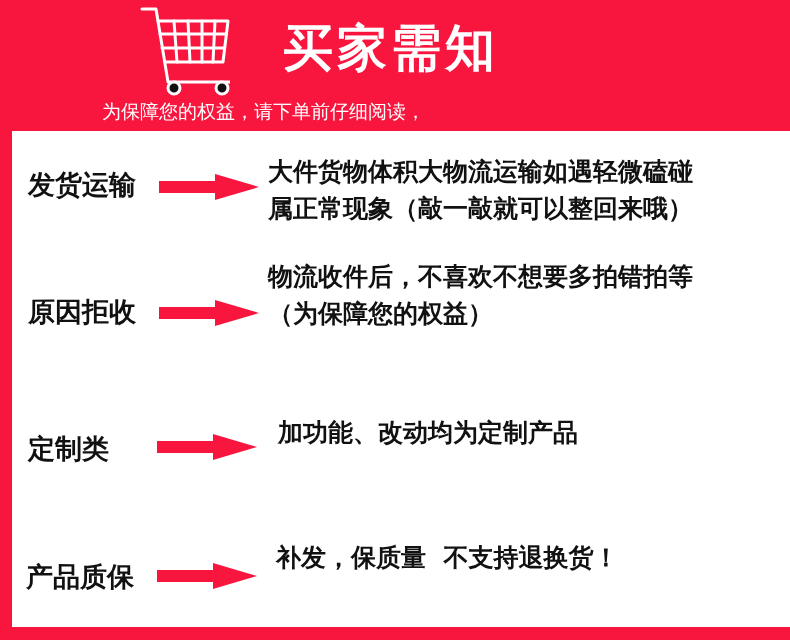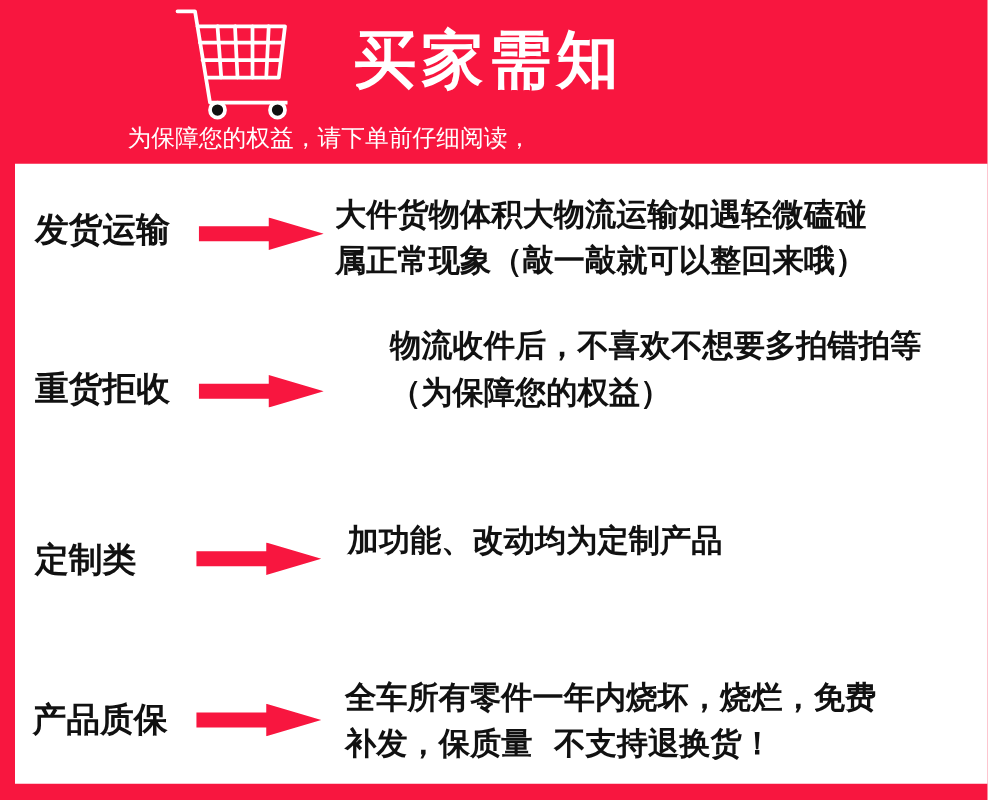--- a/index.html
+++ b/index.html
@@ -62,25 +62,25 @@
     <svg class="arrow" style="left:147px; top:43px;" viewBox="0 0 100 26">
       <polygon points="0,7 56,7 56,0 100,13 56,26 56,19 0,19" fill="#f8163f"></polygon>
     </svg>
     <div class="content" style="left:256px; top:22px;">
       <div>大件货物体积大物流运输如遇轻微磕碰</div>
       <div>属正常现象（敲一敲就可以整回来哦）</div>
     </div>
   </div>
 
   <div class="row" style="top:0;">
-    <div class="label" style="left:16px; top:163px;">重货拒收</div>
+    <div class="label" style="left:16px; top:163px;">原因拒收</div>
     <svg class="arrow" style="left:147px; top:169px;" viewBox="0 0 100 26">
       <polygon points="0,7 56,7 56,0 100,13 56,26 56,19 0,19" fill="#f8163f"></polygon>
     </svg>
-    <div class="content" style="left:256px; top:127px;margin-left:44px;">
+    <div class="content" style="left:256px; top:127px;">
       <div>物流收件后，不喜欢不想要多拍错拍等</div>
       <div>（为保障您的权益）</div>
     </div>
   </div>
 
   <div class="row" style="top:0;">
     <div class="label" style="left:16px; top:300px;">定制类</div>
     <svg class="arrow" style="left:145px; top:303px;" viewBox="0 0 100 26">
       <polygon points="0,7 56,7 56,0 100,13 56,26 56,19 0,19" fill="#f8163f"></polygon>
     </svg>
@@ -88,18 +88,17 @@
       <div>加功能、改动均为定制产品</div>
     </div>
   </div>
 
   <div class="row" style="top:0;">
     <div class="label" style="left:14px; top:428px;">产品质保</div>
     <svg class="arrow" style="left:145px; top:432px;" viewBox="0 0 100 26">
       <polygon points="0,7 56,7 56,0 100,13 56,26 56,19 0,19" fill="#f8163f"></polygon>
     </svg>
     <div class="content" style="left:264px; top:408px;">
-      <div>全车所有零件一年内烧坏，烧烂，免费</div>
       <div style="white-space:pre;">补发，保质量  不支持退换货！</div>
     </div>
   </div>
 
 </div>
 
 </body></html>

